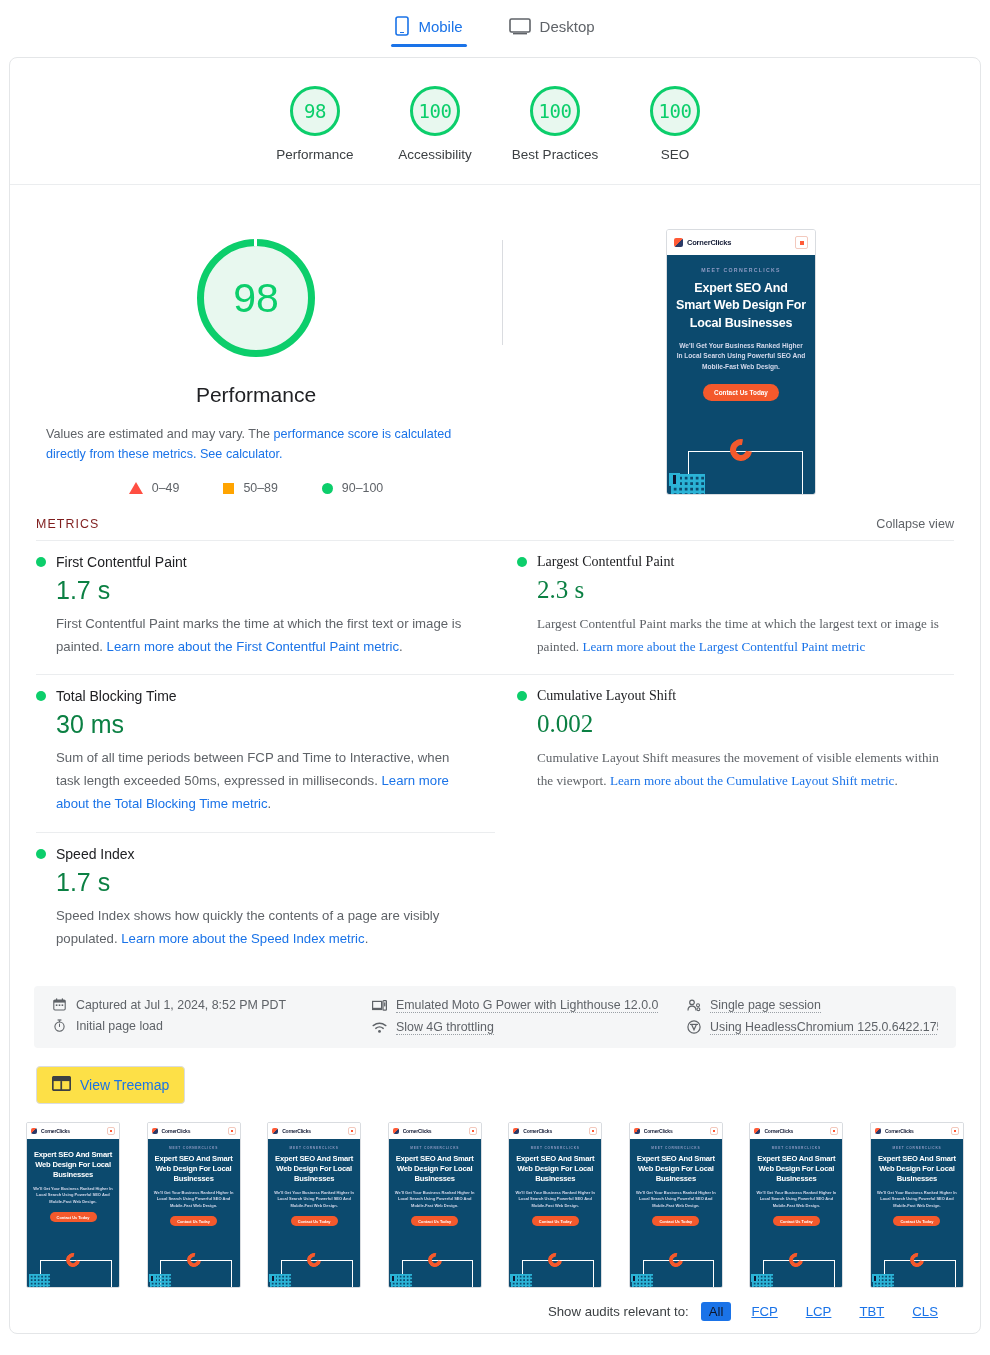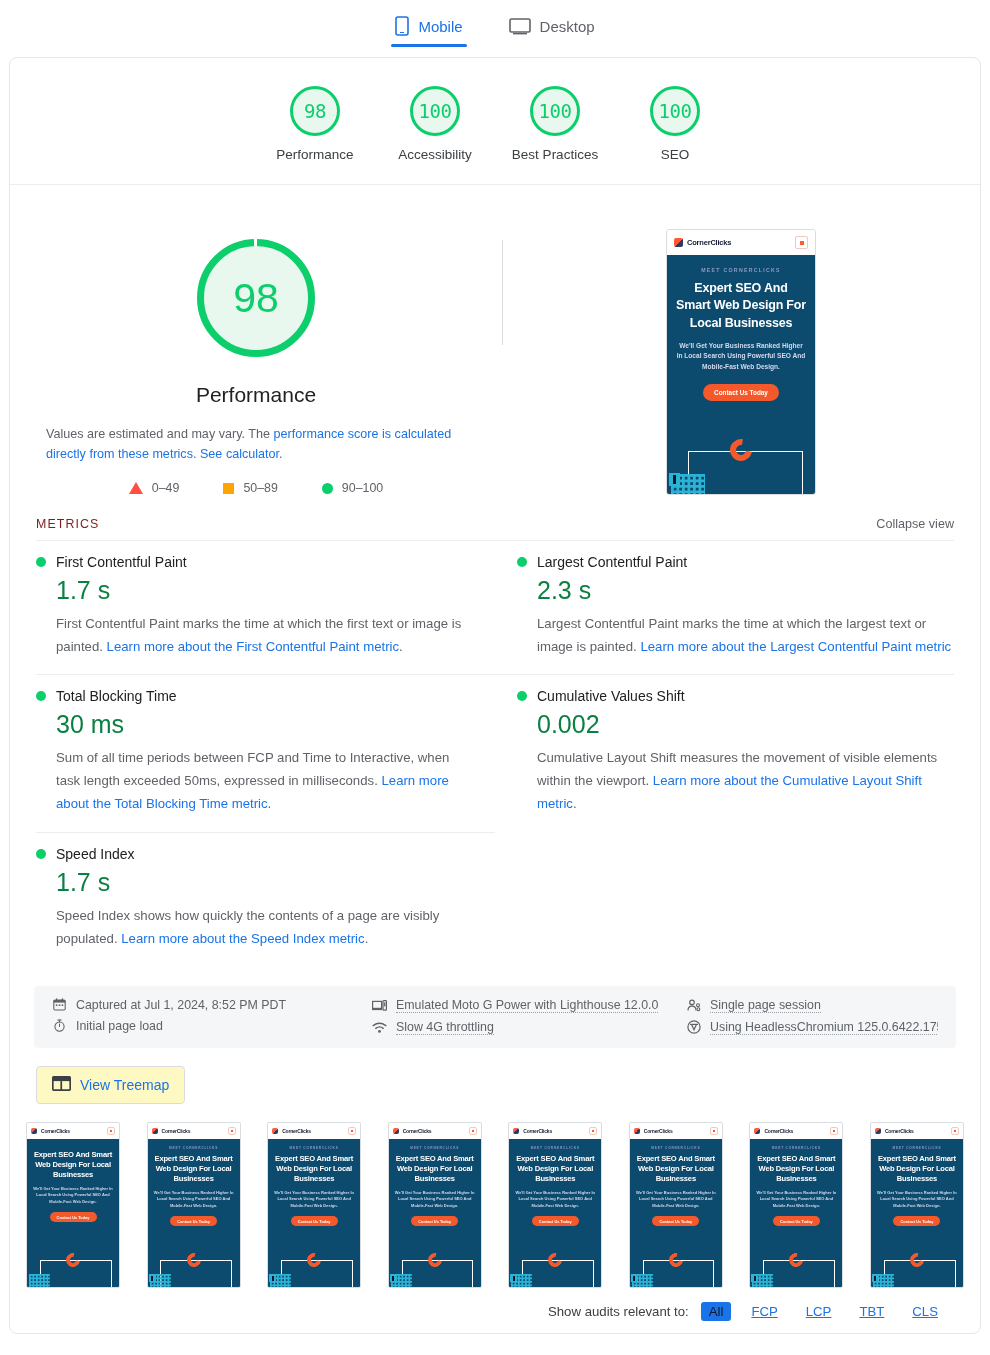--- a/index.html
+++ b/index.html
@@ -362,21 +362,21 @@
   .metrics-grid {
     display: flex;
     flex-wrap: wrap;
     padding: 0 26px 10px 26px;
   }
   .metric {
     width: 50%;
     border-top: 1px solid #ebedef;
     padding: 13px 22px 16px 0;
   }
-  .metric.right { padding-left: 22px; padding-right: 0; }
+  .metric.right { padding-left: 22px; padding-right: 0; font-family: Liberation Serif, serif; }
   .metric.empty { border-top: none; }
   .metric-head {
     display: flex;
     align-items: center;
     gap: 10px;
   }
   .metric-dot {
     width: 10px; height: 10px;
     border-radius: 50%;
     background: #0cce6b;
@@ -430,21 +430,21 @@
   }
 
   
   .treemap-wrap { padding: 18px 26px 0 26px; }
   .treemap-btn {
     display: inline-flex;
     align-items: center;
     gap: 9px;
     border: 1px solid #dadce0;
     border-radius: 4px;
-    background: #fef9c3;
+    background: #fde047;
     padding: 9px 15px;
     font-size: 14px;
     color: #1a73e8;
     cursor: pointer;
   }
 
   
   .filmstrip {
     display: flex;
     justify-content: space-between;
@@ -600,21 +600,21 @@
         <span class="metric-dot"></span>
         <span class="metric-name">Total Blocking Time</span>
       </div>
       <div class="metric-value">30 ms</div>
       <div class="metric-desc"><span>Sum of all time periods between FCP and Time to Interactive, when task length exceeded 50ms, expressed in milliseconds. </span><a href="#">Learn more about the Total Blocking Time metric</a><span>.</span></div>
     </div>
 
     <div class="metric right">
       <div class="metric-head">
         <span class="metric-dot"></span>
-        <span class="metric-name">Cumulative Values Shift</span>
+        <span class="metric-name">Cumulative Layout Shift</span>
       </div>
       <div class="metric-value">0.002</div>
       <div class="metric-desc"><span>Cumulative Layout Shift measures the movement of visible elements within the viewport. </span><a href="#">Learn more about the Cumulative Layout Shift metric</a><span>.</span></div>
     </div>
 
     <div class="metric">
       <div class="metric-head">
         <span class="metric-dot"></span>
         <span class="metric-name">Speed Index</span>
       </div>

